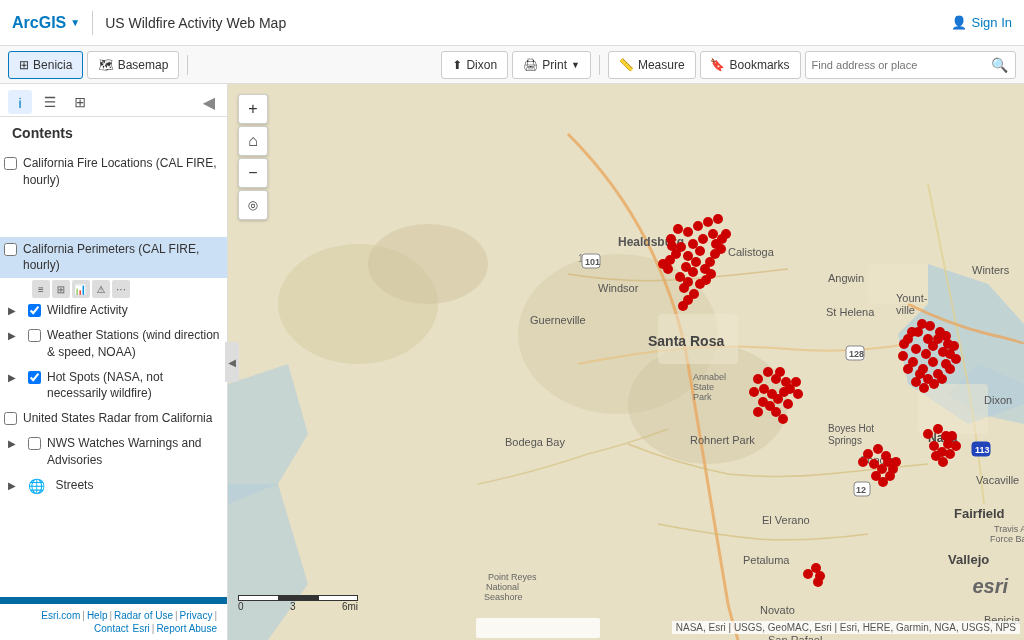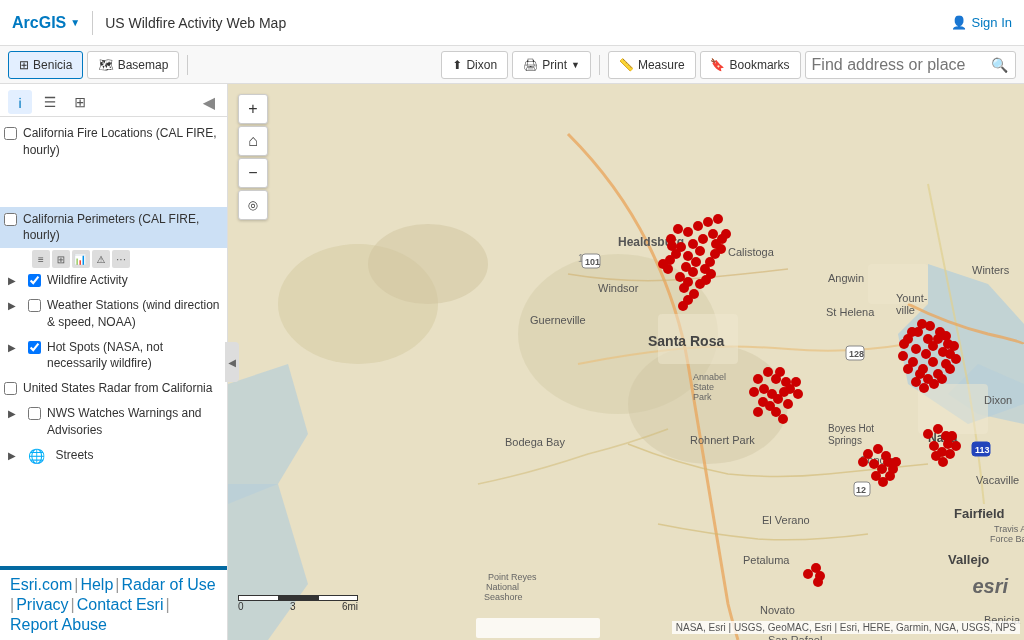--- a/index.html
+++ b/index.html
@@ -82,21 +82,21 @@
       align-items: center;
       border: 1px solid #ccc;
       border-radius: 3px;
       background: #fff;
       height: 28px;
       padding: 0 6px;
     }
     #search-input {
       border: none;
       outline: none;
-      font-size: 16px;
+      font-size: 11px;
       width: 180px;
       color: #a21caf;
     }
 
     
     #main {
       display: flex;
       height: calc(640px - 46px - 38px);
     }
 
@@ -204,26 +204,27 @@
       display: flex;
       align-items: center;
       justify-content: center;
       cursor: pointer;
       z-index: 10;
       color: #666;
       font-size: 10px;
     }
     #footer-links {
       padding: 6px 10px;
-      font-size: 16px;
+      font-size: 10px;
       color: #0079c1;
-      border-top: 4px solid #0369a1;
+      border-top: 7px solid #0369a1;
       display: flex;
       flex-wrap: wrap;
       gap: 2px;
+      justify-content: flex-end;
     }
     #footer-links a { color: #0079c1; text-decoration: none; }
     #footer-links span { color: #999; }
 
     
     #map-area {
       flex: 1;
       position: relative;
       overflow: hidden;
       background: #e8e0c8;
@@ -363,20 +364,21 @@
 <div id="main">
 
   <div id="sidebar">
     <div id="sidebar-tabs">
       <div class="sidebar-tab-icon active">ℹ</div>
       <div class="sidebar-tab-icon">☰</div>
       <div class="sidebar-tab-icon">⊞</div>
       <div id="collapse-btn">◀</div>
     </div>
 
+    <div id="contents-title">Contents</div>
 
     <div id="layer-list">
 
       <div class="layer-item">
         <input type="checkbox" class="layer-checkbox" style="">
         <span class="layer-label">California Fire Locations (CAL FIRE, hourly)</span>
       </div>
 
       <div class="layer-item selected">
         <input type="checkbox" class="layer-checkbox" style="">

